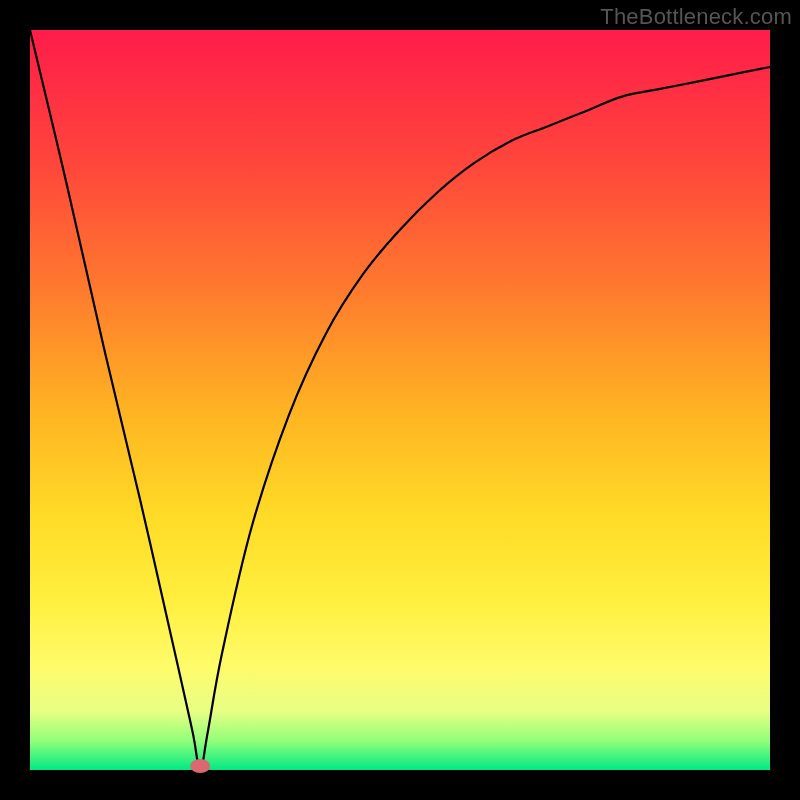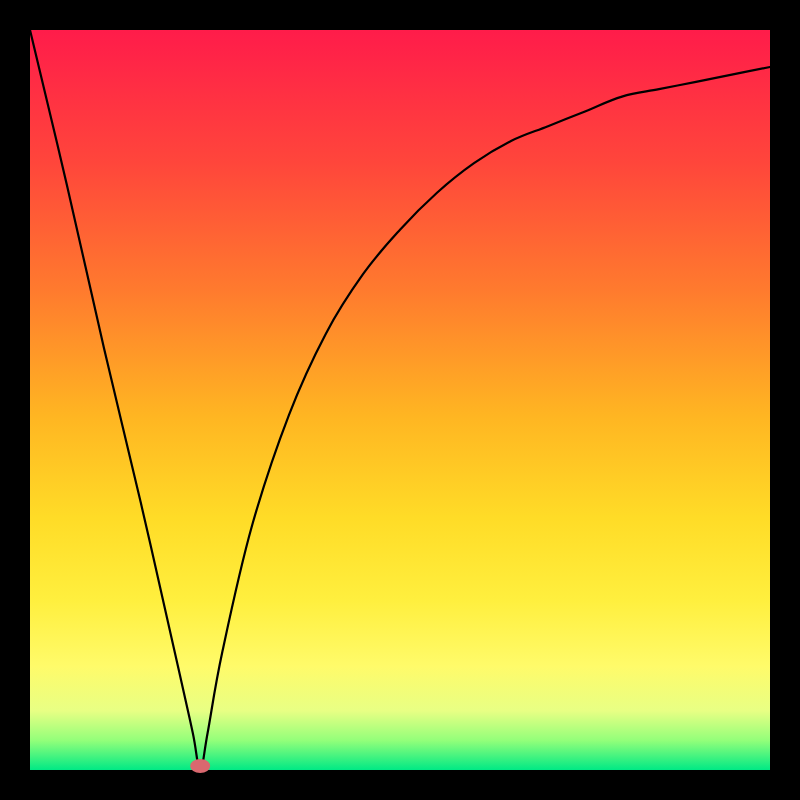--- a/index.html
+++ b/index.html
@@ -62,19 +62,20 @@
     font-family: Arial, Helvetica, sans-serif;
     font-size: 22px;
     letter-spacing: 0.2px;
     user-select: none;
   }
 </style>
 </head>
 <body>
 
 <div class="frame">
+  <div class="attribution">TheBottleneck.com</div>
   <div class="plot">
     <svg id="plot-svg" viewBox="0 0 740 740" preserveAspectRatio="none">
       <path id="curve-path" class="curve" d="M 0.00 0.00 C 6.66 27.97, 23.68 98.12, 37.00 155.40 C 50.32 212.68, 60.68 260.92, 74.00 318.20 C 87.32 375.48, 97.68 416.32, 111.00 473.60 C 124.32 530.88, 138.68 595.11, 148.00 636.40 C 157.32 677.69, 158.80 684.35, 162.80 703.00 C 166.80 721.65, 167.54 740.00, 170.20 740.00 C 172.86 740.00, 173.60 724.31, 177.60 703.00 C 181.60 681.69, 184.41 658.90, 192.40 621.60 C 200.39 584.30, 210.01 538.42, 222.00 495.80 C 233.99 453.18, 245.68 419.43, 259.00 384.80 C 272.32 350.17, 282.68 328.71, 296.00 303.40 C 309.32 278.09, 319.68 262.85, 333.00 244.20 C 346.32 225.55, 356.68 214.45, 370.00 199.80 C 383.32 185.15, 393.68 174.79, 407.00 162.80 C 420.32 150.81, 430.68 142.52, 444.00 133.20 C 457.32 123.88, 467.68 117.66, 481.00 111.00 C 494.32 104.34, 504.68 101.53, 518.00 96.20 C 531.32 90.87, 541.68 86.73, 555.00 81.40 C 568.32 76.07, 578.68 70.60, 592.00 66.60 C 605.32 62.60, 615.68 61.86, 629.00 59.20 C 642.32 56.54, 652.68 54.46, 666.00 51.80 C 679.32 49.14, 689.68 47.06, 703.00 44.40 C 716.32 41.74, 733.34 38.33, 740.00 37.00"></path>
       <ellipse id="marker-dot" class="marker" rx="10" ry="7" cx="170.20" cy="736.00"></ellipse>
     </svg>
   </div>
 </div>
 
 </body></html>

